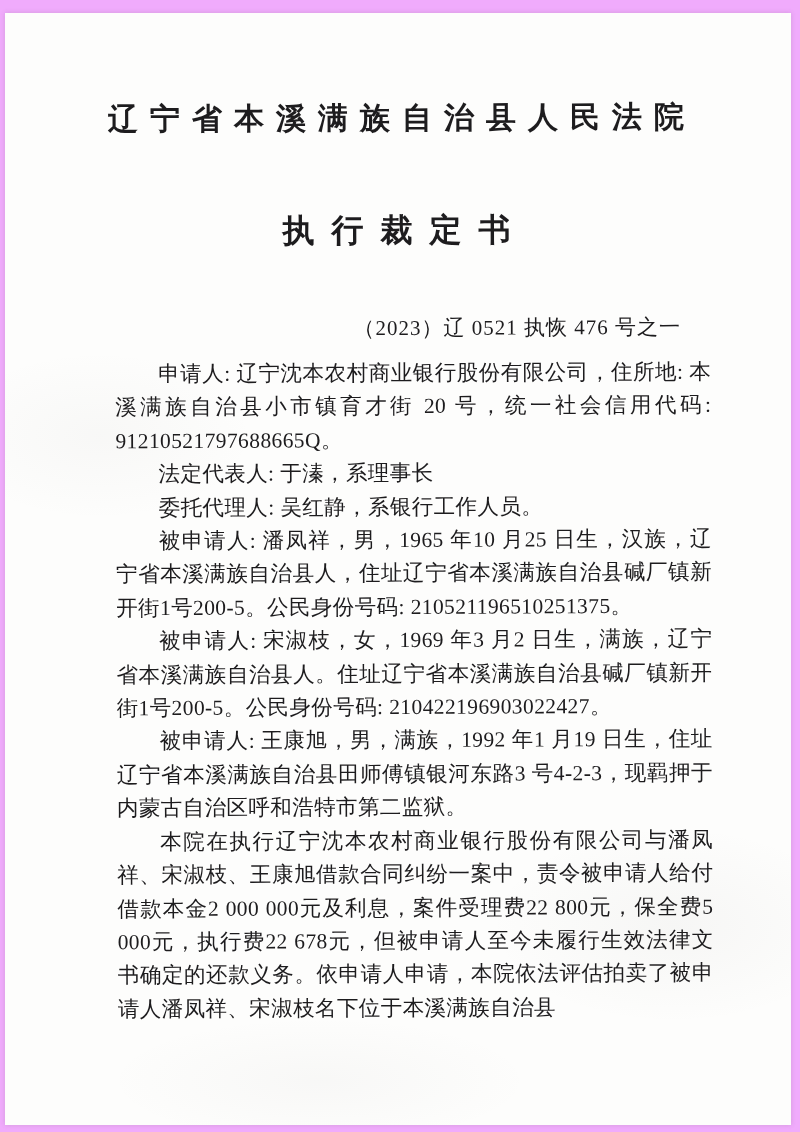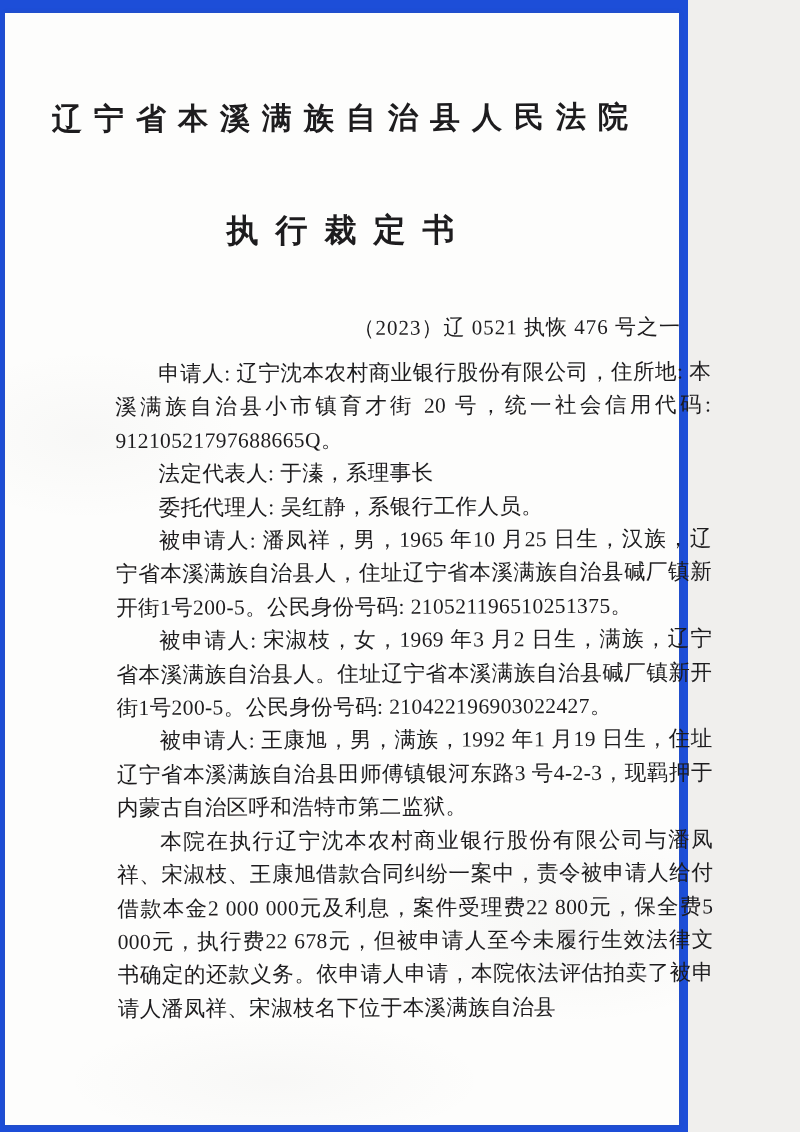--- a/index.html
+++ b/index.html
@@ -6,23 +6,23 @@
     margin: 0;
     padding: 0;
     width: 800px;
     height: 1132px;
     overflow: hidden;
     background: #f0efed;
     font-family: "Liberation Serif", "DejaVu Serif", serif;
   }
   .scan-frame {
     position: relative;
-    width: 688px;
+    width: 800px;
     height: 1132px;
-    background: #1d4ed8;
+    background: #f0abfc;
   }
   .paper {
     position: absolute;
     left: 5px;
     top: 13px;
     right: 9px;
     bottom: 7px;
     background:
       radial-gradient(ellipse 220px 120px at 12% 38%, rgba(120,118,112,0.04), rgba(0,0,0,0) 70%),
       radial-gradient(ellipse 260px 140px at 85% 82%, rgba(120,118,112,0.05), rgba(0,0,0,0) 70%),

